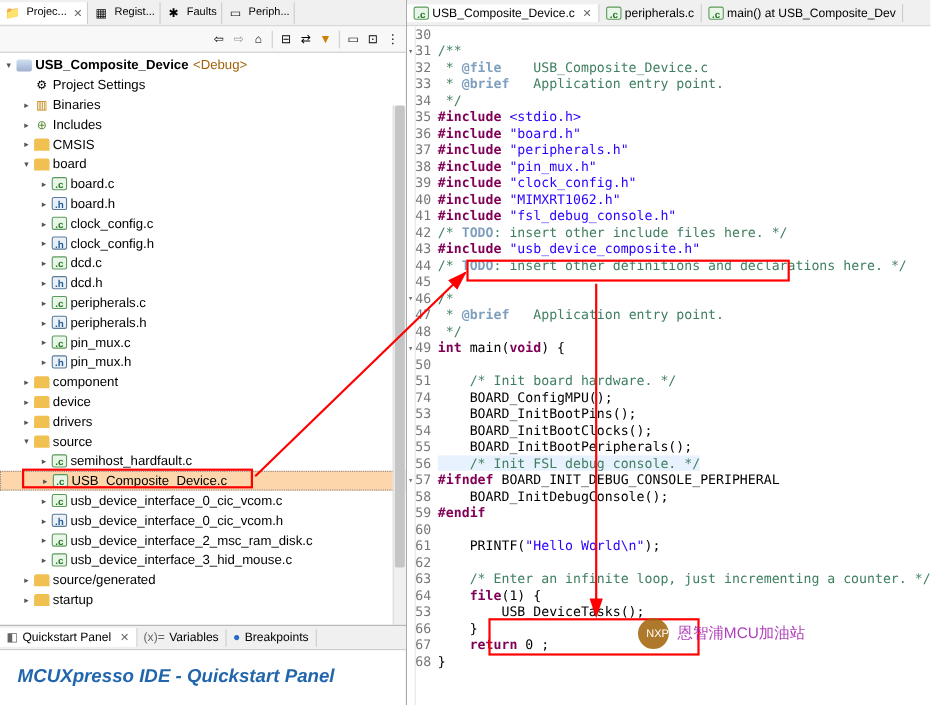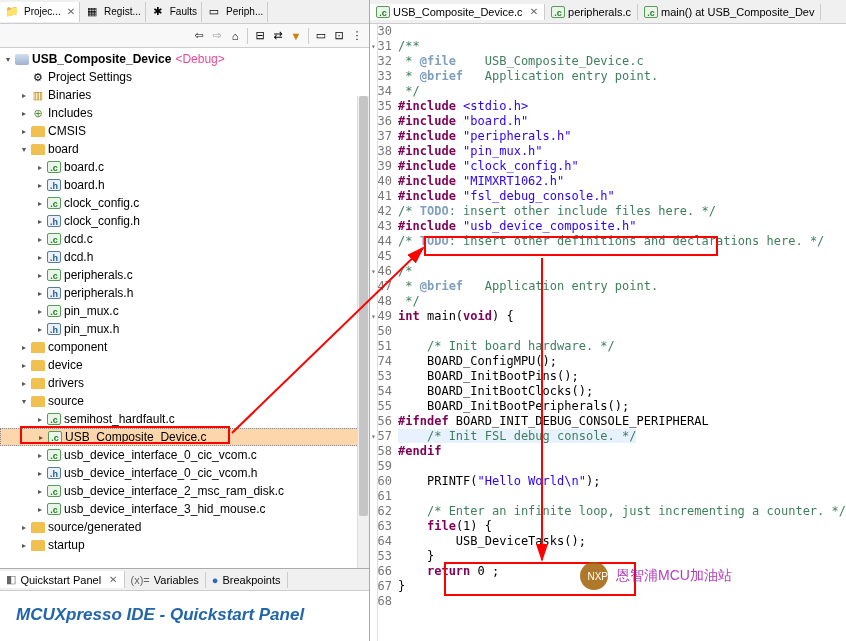--- a/index.html
+++ b/index.html
@@ -18,21 +18,21 @@
 .tree-container { flex: 1; overflow-y: auto; position: relative; }
 .tree { padding: 2px 0; }
 .tree-item { display: flex; align-items: center; height: 18px; padding-right: 4px; white-space: nowrap; cursor: pointer; }
 .tree-item.selected { background: #fed6ab; border: 1px dotted #888; }
 .expand { width: 12px; display: inline-block; text-align: center; color: #555; font-size: 8px; }
 .icon { width: 16px; height: 16px; display: inline-flex; align-items: center; justify-content: center; font-size: 11px; margin-right: 2px; }
 .depth-0 { padding-left: 2px; }
 .depth-1 { padding-left: 18px; }
 .depth-2 { padding-left: 34px; }
 .tree-label { color: #000; }
-.debug-label { color: #ec4899; }
+.debug-label { color: #a16207; }
 .c-icon { color: #1f7a1f; font-weight: bold; font-size: 9px; border: 1px solid #5a9a5a; border-radius: 2px; width: 14px; height: 12px; line-height: 12px; text-align: center; background: #eaf5ea; }
 .h-icon { color: #1f5a9a; font-weight: bold; font-size: 9px; border: 1px solid #5a7a9a; border-radius: 2px; width: 14px; height: 12px; line-height: 12px; text-align: center; background: #eaf0f5; }
 .folder-icon { background: #f0c050; width: 14px; height: 11px; border-radius: 2px 2px 0 0; }
 .proj-icon { background: linear-gradient(#d0e0f0,#a0b0d0); width: 14px; height: 11px; border-radius: 2px; }
 
 
 .bottom-left-panel { position: absolute; left: 0; top: 568px; width: 370px; height: 73px; border-top: 1px solid #aaa; border-right: 1px solid #aaa; }
 .bl-tabs { height: 22px; display: flex; align-items: center; background: #f0f0f0; border-bottom: 1px solid #ccc; }
 .bl-tab { display: flex; align-items: center; gap: 4px; padding: 2px 6px; border-right: 1px solid #ccc; font-size: 11px; cursor: pointer; }
 .bl-tab.active { background: #fff; }
@@ -452,22 +452,23 @@
         <div class="cmt">/*</div>
         <div><span class="cmt"> * </span><span class="doctag">@brief</span><span class="cmt">   Application entry point.</span></div>
         <div class="cmt"> */</div>
         <div><span class="kw">int</span> main(<span class="kw">void</span>) {</div>
         <div></div>
         <div class="cmt">    /* Init board hardware. */</div>
         <div>    BOARD_ConfigMPU();</div>
         <div>    BOARD_InitBootPins();</div>
         <div>    BOARD_InitBootClocks();</div>
         <div>    BOARD_InitBootPeripherals();</div>
+        <div><span class="caret-line">    <span class="cmt">/* Init FSL debug console. */</span></span></div>
         <div><span class="kw">#ifndef</span> BOARD_INIT_DEBUG_CONSOLE_PERIPHERAL</div>
-        <div><span class="caret-line">    <span class="cmt">/* Init FSL debug console. */</span></span></div>
+        <div>    BOARD_InitDebugConsole();</div>
         <div><span class="kw">#endif</span></div>
         <div></div>
         <div>    PRINTF(<span class="str">"Hello World\n"</span>);</div>
         <div></div>
         <div class="cmt">    /* Enter an infinite loop, just incrementing a counter. */</div>
         <div>    <span class="kw">file</span>(1) {</div>
         <div>        USB_DeviceTasks();</div>
         <div>    }</div>
         <div>    <span class="kw">return</span> 0 ;</div>
         <div>}</div>

